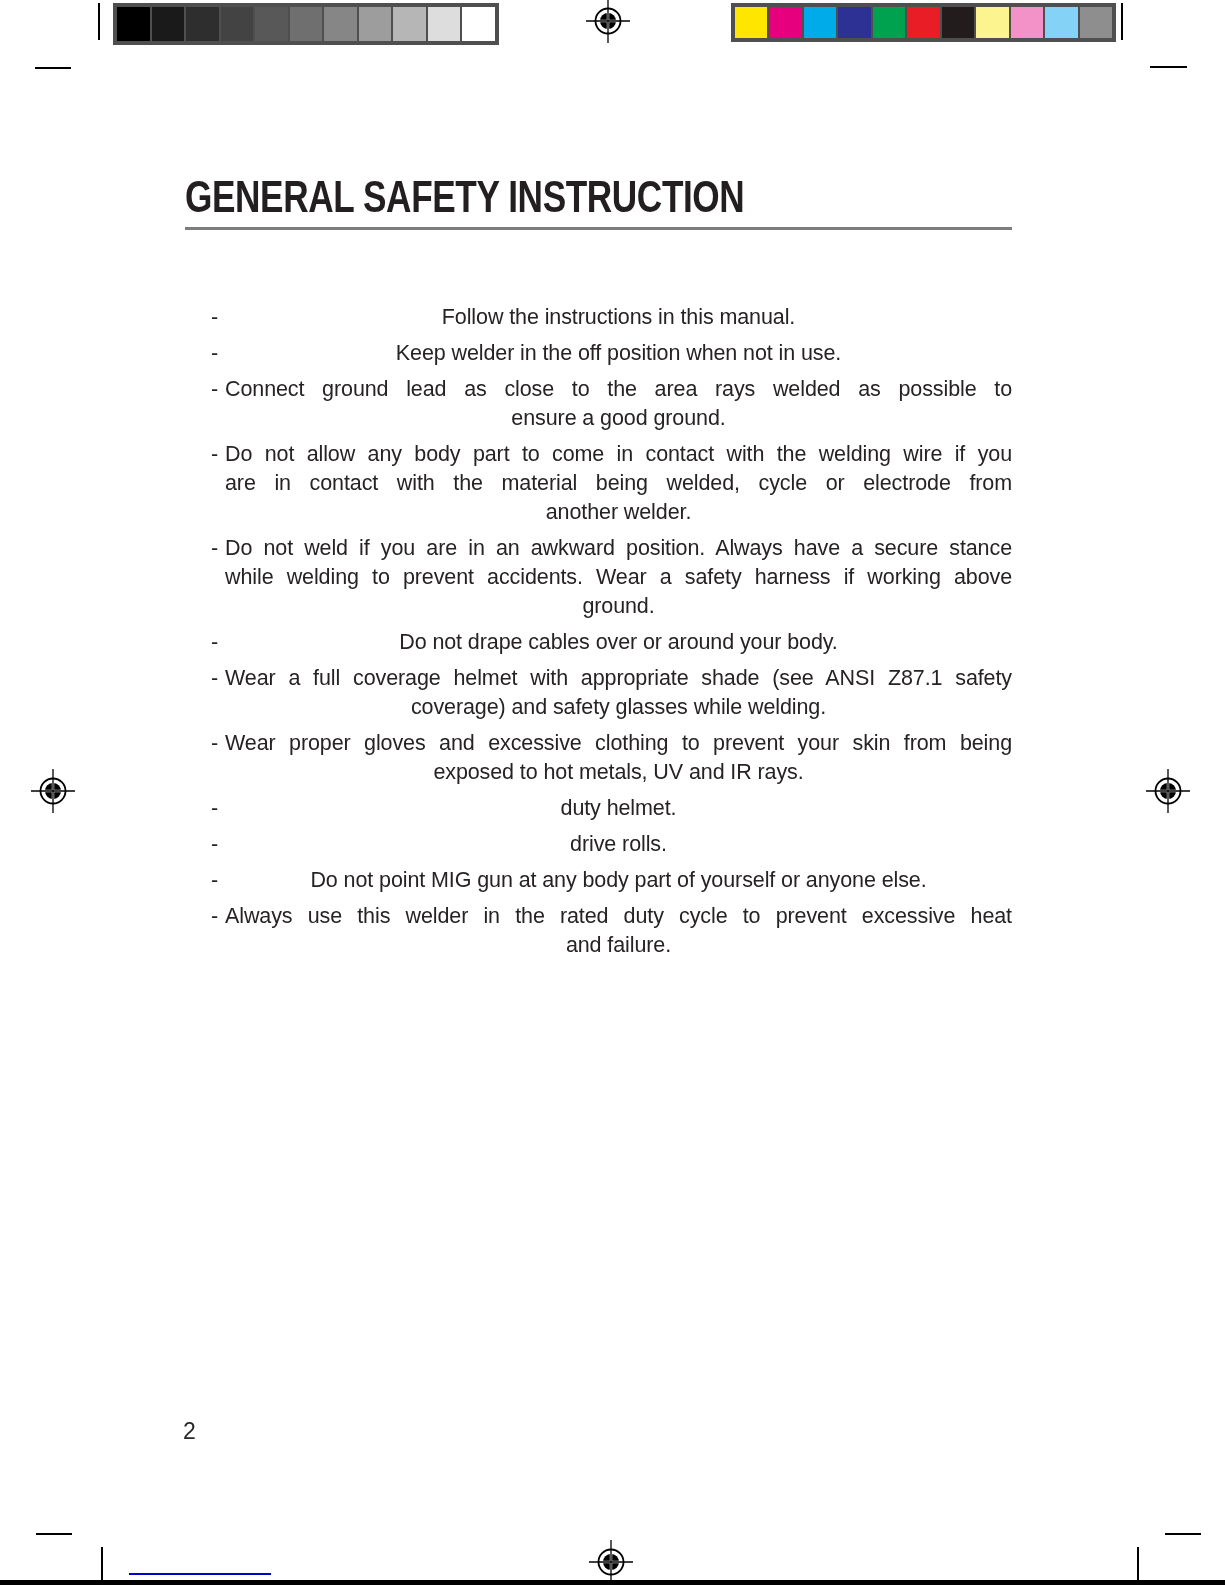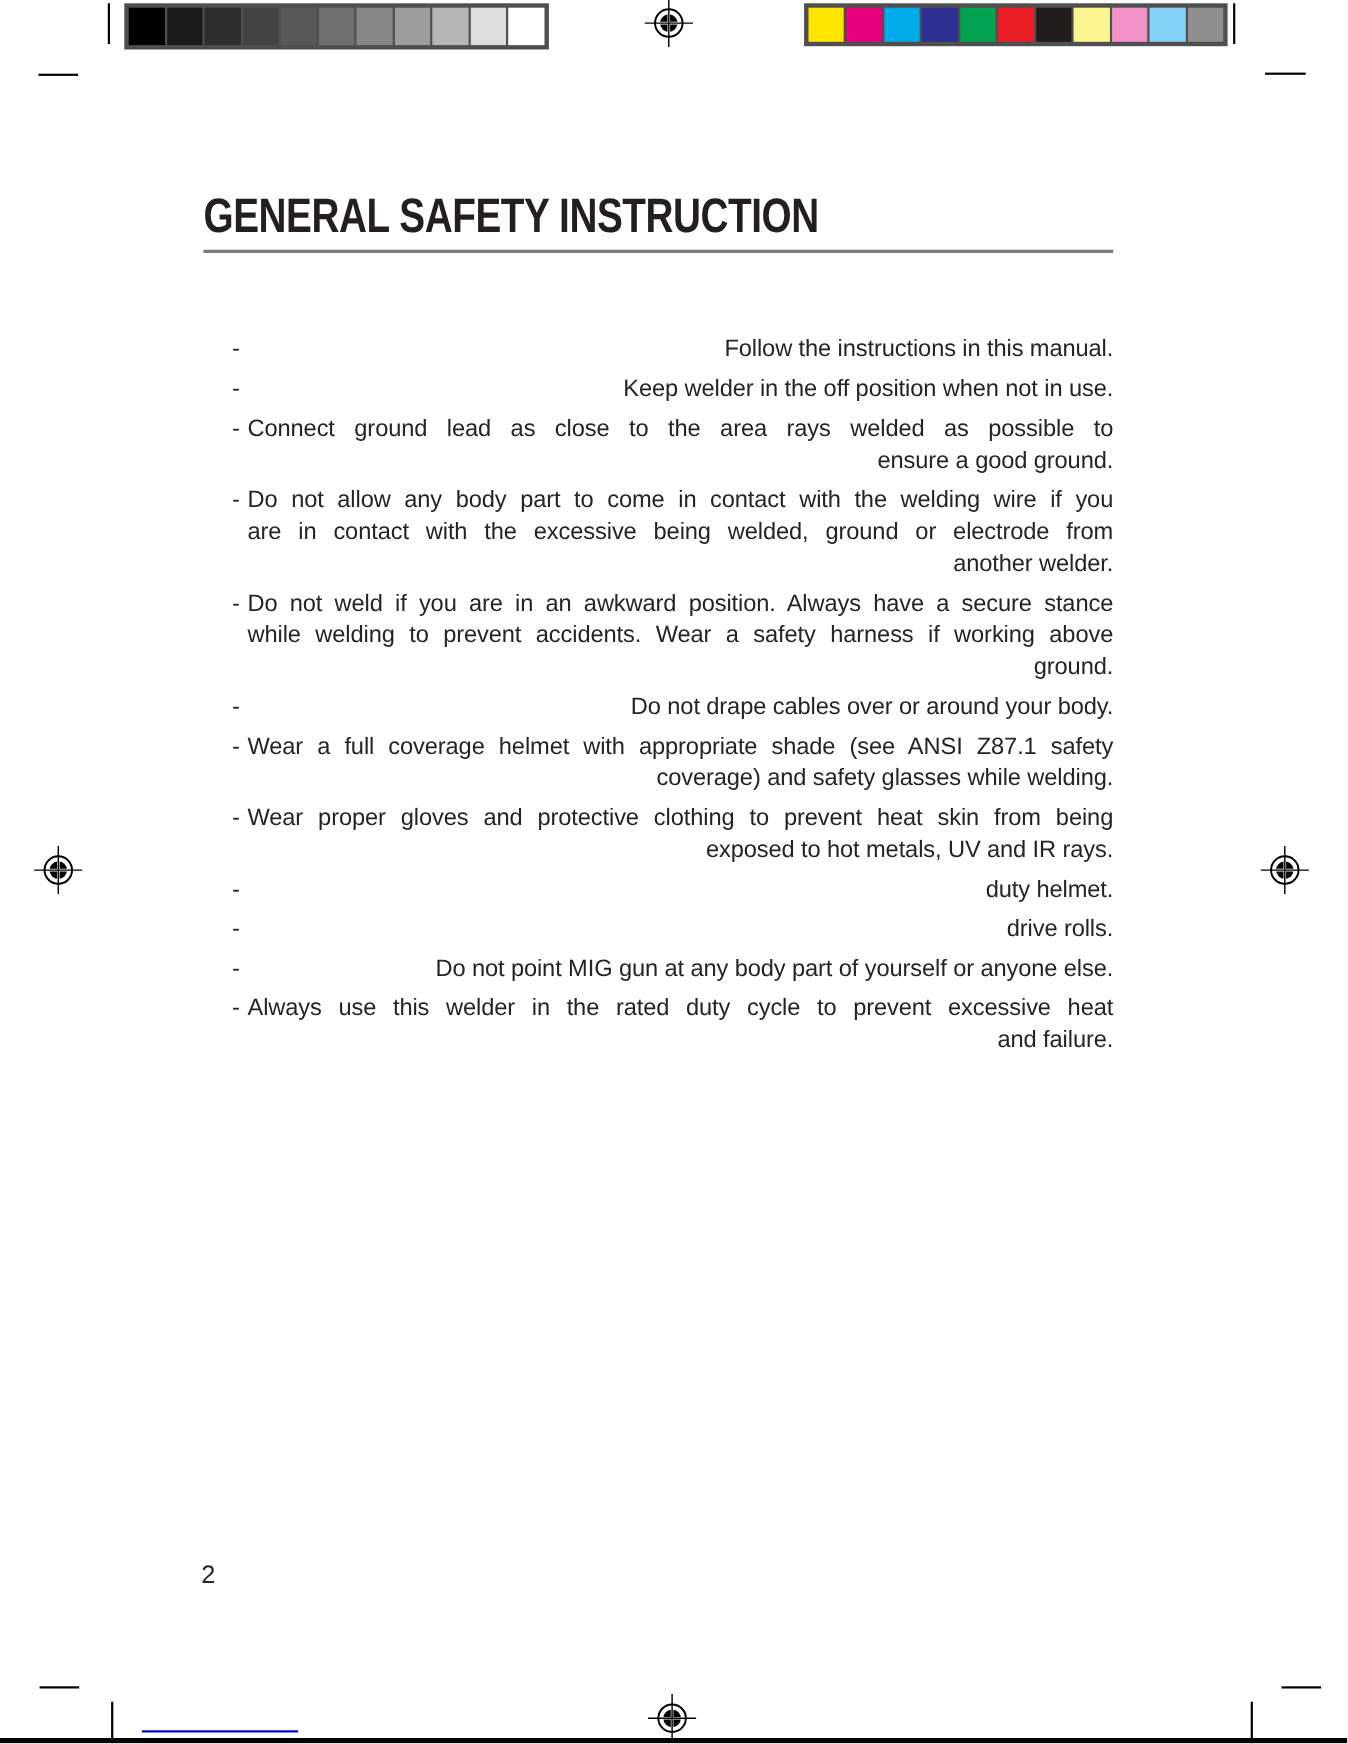--- a/index.html
+++ b/index.html
@@ -44,21 +44,21 @@
   .ilist{
     position:absolute;left:211px;top:303px;width:801px;
     color:var(--body-color,#272324);
     font-size:21.5px;line-height:29px;
     letter-spacing:-0.1px;
   }
   .iitem{display:flex;margin-bottom:7px;}
   .dash{width:14px;flex:0 0 14px;}
   .itext{flex:1 1 auto;min-width:0;}
   .jline{text-align:justify;text-align-last:justify;}
-  .lline{text-align:right;}
+  .lline{text-align:center;}
   
   .page-number{
     position:absolute;left:183px;top:1418px;
     font-size:23px;color:#2a2627;
   }
   .link-line{
     position:absolute;left:129px;top:1573px;width:142px;height:2px;
     background:var(--link-color,#0000cd);
   }
   .bottom-bar{
@@ -160,21 +160,21 @@
         <span class="dash">-</span>
         <div class="itext">
           <div class="jline">Connect ground lead as close to the area rays welded as possible to</div>
           <div class="lline">ensure a good ground.</div>
         </div>
       </div>
       <div class="iitem">
         <span class="dash">-</span>
         <div class="itext">
           <div class="jline">Do not allow any body part to come in contact with the welding wire if you</div>
-          <div class="jline">are in contact with the excessive being welded, ground or electrode from</div>
+          <div class="jline">are in contact with the material being welded, cycle or electrode from</div>
           <div class="lline">another welder.</div>
         </div>
       </div>
       <div class="iitem">
         <span class="dash">-</span>
         <div class="itext">
           <div class="jline">Do not weld if you are in an awkward position. Always have a secure stance</div>
           <div class="jline">while welding to prevent accidents. Wear a safety harness if working above</div>
           <div class="lline">ground.</div>
         </div>
@@ -188,21 +188,21 @@
       <div class="iitem">
         <span class="dash">-</span>
         <div class="itext">
           <div class="jline">Wear a full coverage helmet with appropriate shade (see ANSI Z87.1 safety</div>
           <div class="lline">coverage) and safety glasses while welding.</div>
         </div>
       </div>
       <div class="iitem">
         <span class="dash">-</span>
         <div class="itext">
-          <div class="jline">Wear proper gloves and protective clothing to prevent heat skin from being</div>
+          <div class="jline">Wear proper gloves and excessive clothing to prevent your skin from being</div>
           <div class="lline">exposed to hot metals, UV and IR rays.</div>
         </div>
       </div>
       <div class="iitem">
         <span class="dash">-</span>
         <div class="itext">
           <div class="lline">duty helmet.</div>
         </div>
       </div>
       <div class="iitem">

